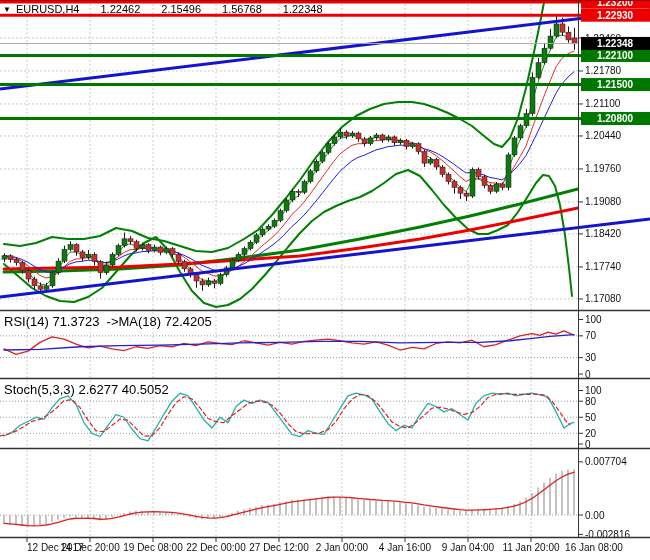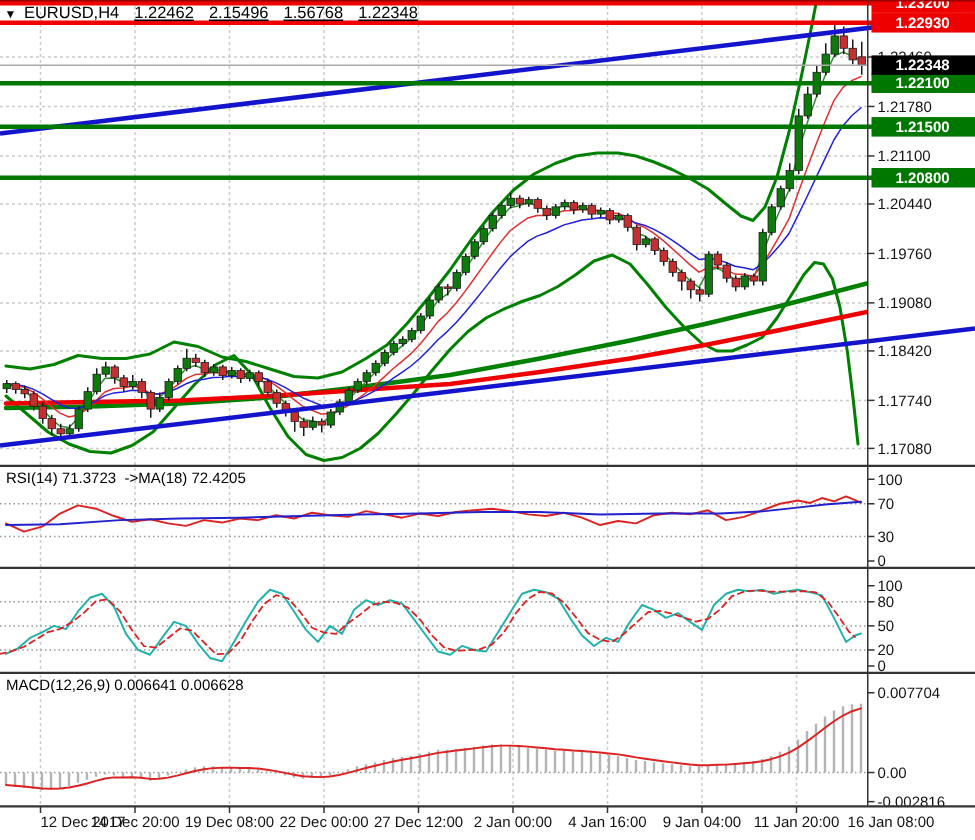--- a/index.html
+++ b/index.html
@@ -3,22 +3,22 @@
 <meta charset="utf-8">
 <style>
   html,body{margin:0;padding:0;background:#fff;}
   .root{position:relative;width:650px;height:560px;background:#fff;
         font-family:"Liberation Sans",sans-serif;overflow:hidden;}
   svg{position:absolute;left:0;top:0;}
   .hdr{position:absolute;left:3px;top:3px;display:flex;align-items:center;
        font-size:11px;color:#000;white-space:pre;z-index:5;}
   .hdr .dd{font-size:8px;margin-right:5px;color:#000;cursor:pointer;}
   .hdr span{margin-right:0;}
-  .hdr .v{margin-left:10px;text-decoration:underline;}
-  .plabel{position:absolute;font-size:10px;color:#000;z-index:5;white-space:pre;}
+  .hdr .v{margin-left:21px;}
+  .plabel{position:absolute;font-size:13px;color:#000;z-index:5;white-space:pre;}
   text{font-family:"Liberation Sans",sans-serif;}
 </style>
 </head>
 <body>
 
 <div class="root">
   <svg id="chart-svg" width="650" height="560" viewBox="0 0 650 560">
       <defs>
         <clipPath id="clipMain">
           <rect x="0" y="0" width="578" height="310"></rect>
@@ -513,14 +513,14 @@
   <div class="hdr">
     <span class="dd">▼</span>
     <span>EURUSD,H4</span>
     <span class="v">1.22462</span>
     <span class="v">2.15496</span>
     <span class="v">1.56768</span>
     <span class="v">1.22348</span>
   </div>
 
   <div class="plabel" style="left:4px;top:314px;">RSI(14) 71.3723  -&gt;MA(18) 72.4205</div>
-  <div class="plabel" style="left:4px;top:452px;">MACD(12,26,9) 0.006641 0.006628</div>
+  <div class="plabel" style="left:4px;top:382px;">Stoch(5,3,3) 2.6277 40.5052</div>
 </div>
 
 </body></html>

